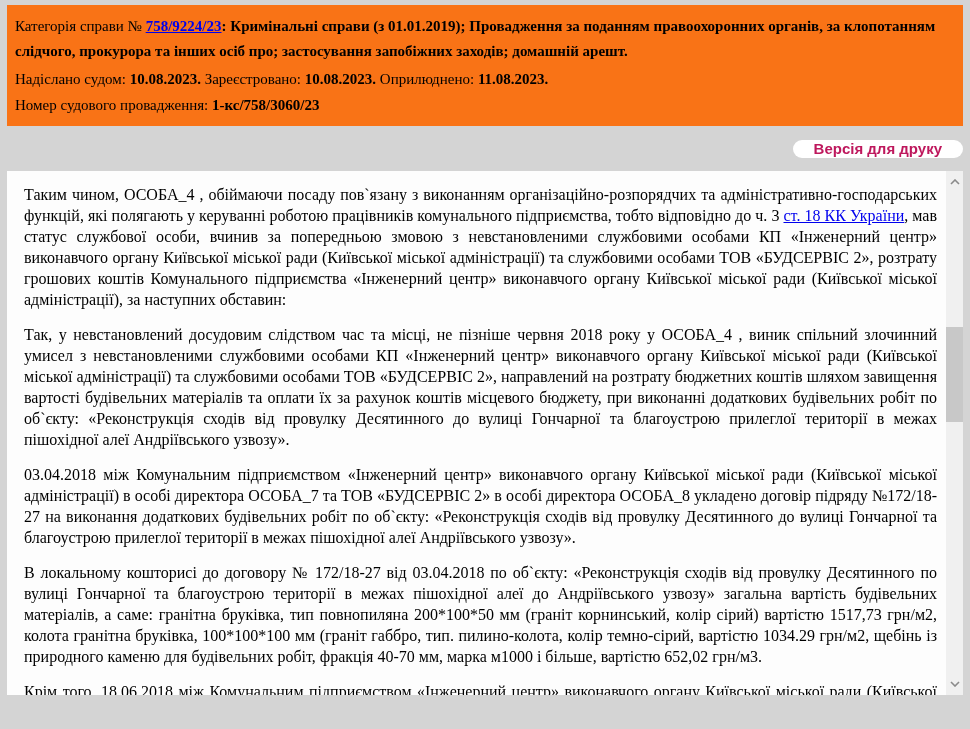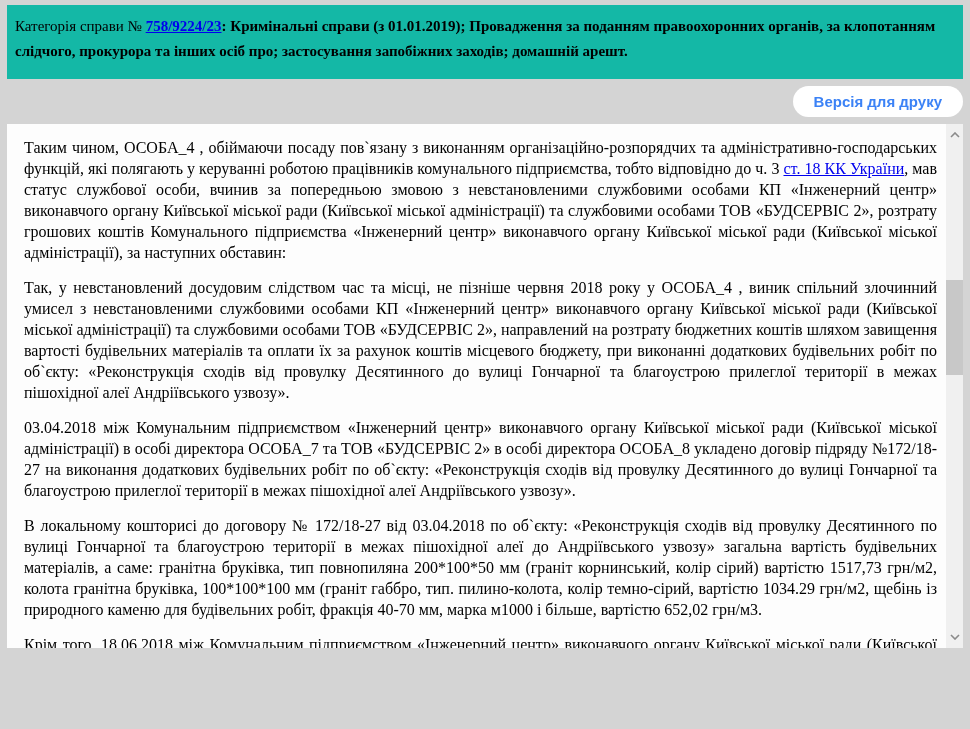--- a/index.html
+++ b/index.html
@@ -1,31 +1,31 @@
 <!DOCTYPE html>
 <html lang="uk"><head>
 <meta charset="utf-8">
 <style>
   * { margin:0; padding:0; box-sizing:border-box; }
   html,body { width:970px; height:729px; overflow:hidden; }
   body { background:#d4d4d4; font-family:"Liberation Serif", serif; }
   .page { width:970px; height:729px; padding:5px 7px 0 7px; }
 
   
-  .header-card { background:#14b8a6; padding:9px 8px 10px 8px; color:#000; }
+  .header-card { background:#f97316; padding:9px 8px 10px 8px; color:#000; }
   .cat-line { font-size:15px; line-height:25px; margin-bottom:5px; }
   .meta-row { font-size:15px; line-height:21px; margin-top:5px; }
   .b { font-weight:bold; }
   a.case-link { color:#0000ee; font-weight:bold; text-decoration:underline; }
 
   
   .toolbar { height:45px; display:flex; justify-content:flex-end; align-items:center; }
-  .print-btn { height:31px; padding:0 21px; border:none; border-radius:16px; background:#ffffff;
+  .print-btn { height:18px; padding:0 21px; border:none; border-radius:16px; background:#ffffff;
                font-family:"Liberation Sans", sans-serif; font-size:15px; font-weight:bold;
-               color:#3b82f6; cursor:pointer; }
+               color:#be185d; cursor:pointer; }
 
   
   .main { position:relative; background:#fdfdfd; height:524px; }
   .doc { position:absolute; inset:0; padding:13px 26px 0 17px; overflow:hidden;
          font-size:16px; line-height:21px; color:#000; text-align:justify; }
   .doc p { margin:0 0 14px 0; }
   .doc a { color:#0000ee; text-decoration:underline; }
 
   
   .scrollbar { position:absolute; top:0; right:0; bottom:0; width:17px; background:#f0f0f0; }
@@ -37,21 +37,23 @@
               background:#c8c8c8; cursor:pointer; }
 </style>
 </head>
 <body>
 
 <div class="page">
 
   <div class="header-card">
     <div class="cat-line"><span>Категорія справи № </span><a href="#" class="case-link">758/9224/23</a><span class="b">: </span><span class="b">Кримінальні справи (з 01.01.2019); Провадження за поданням правоохоронних органів, за клопотанням слідчого, прокурора та інших осіб про; застосування запобіжних заходів; домашній арешт.</span></div>
 
+    <div class="meta-row"><span>Надіслано судом: </span><span class="b">10.08.2023.</span><span> Зареєстровано: </span><span class="b">10.08.2023.</span><span> Оприлюднено: </span><span class="b">11.08.2023.</span></div>
 
+    <div class="meta-row"><span>Номер судового провадження: </span><span class="b">1-кс/758/3060/23</span></div>
 
   </div>
 
   <div class="toolbar">
     <button class="print-btn">Версія для друку</button>
   </div>
 
   <div class="main">
     <div class="doc">
         <p><span>Таким чином, ОСОБА_4 , обіймаючи посаду пов`язану з виконанням організаційно-розпорядчих та адміністративно-господарських функцій, які полягають у керуванні роботою працівників комунального підприємства, тобто відповідно до ч. 3 </span><a href="#">ст. 18 КК України</a><span>, мав статус службової особи, вчинив за попередньою змовою з невстановленими службовими особами КП «Інженерний центр» виконавчого органу Київської міської ради (Київської міської адміністрації) та службовими особами ТОВ «БУДСЕРВІС 2», розтрату грошових коштів Комунального підприємства «Інженерний центр» виконавчого органу Київської міської ради (Київської міської адміністрації), за наступних обставин:</span></p>

